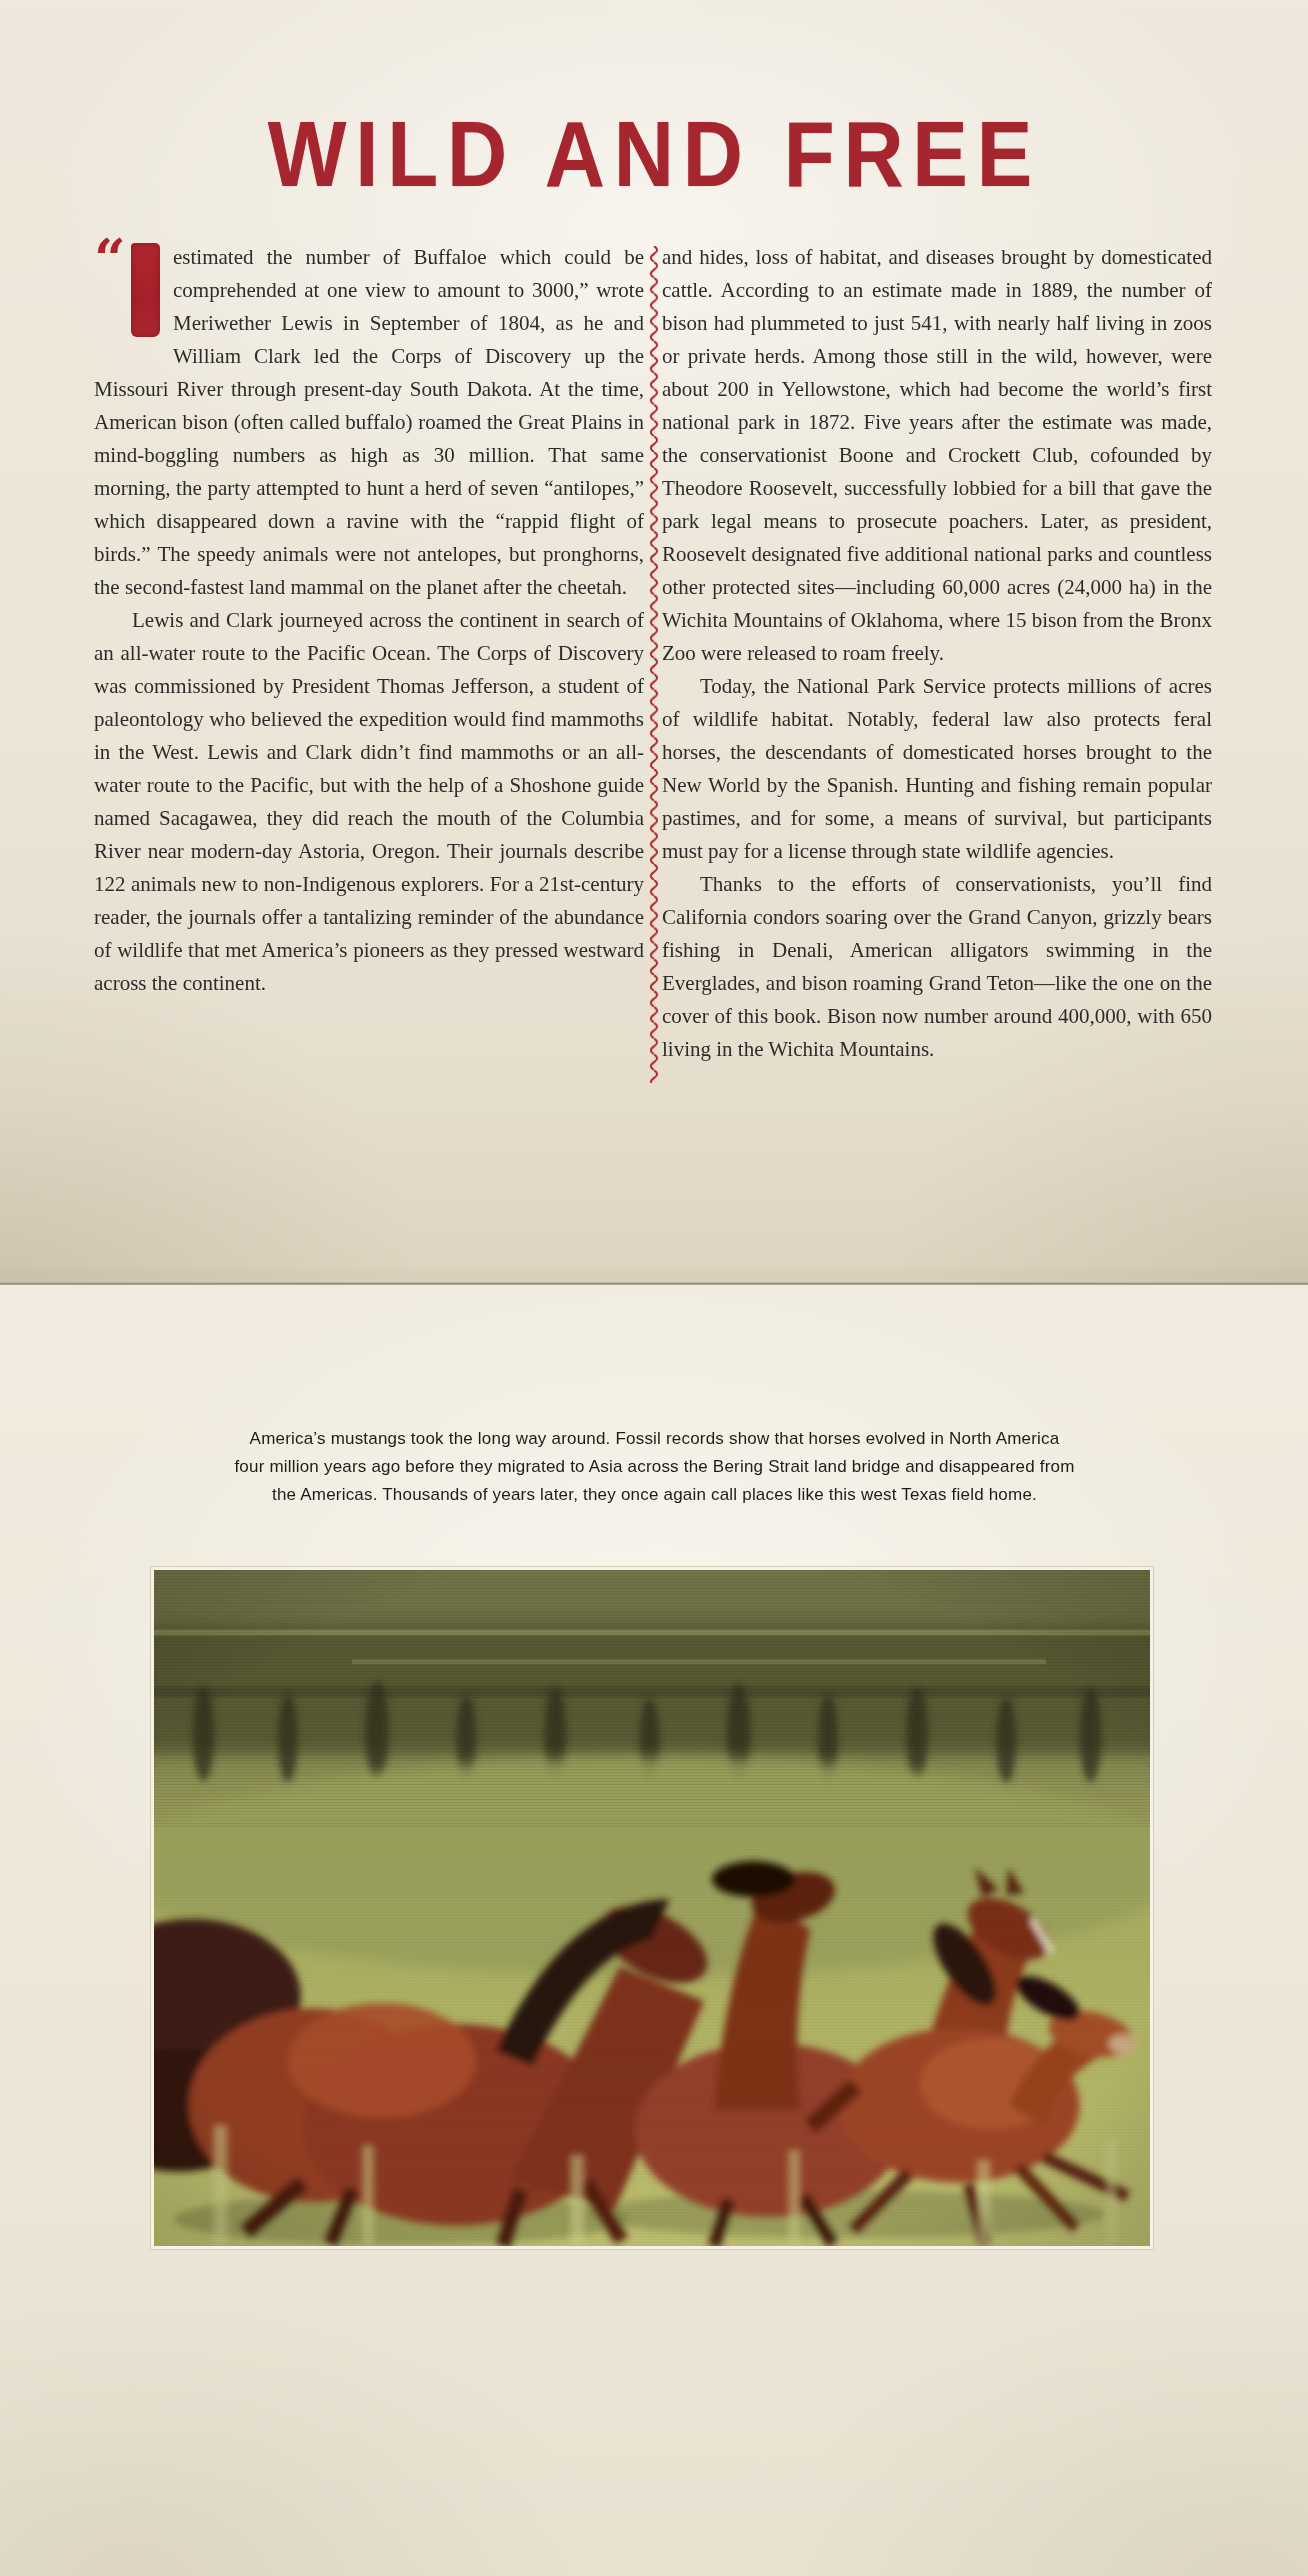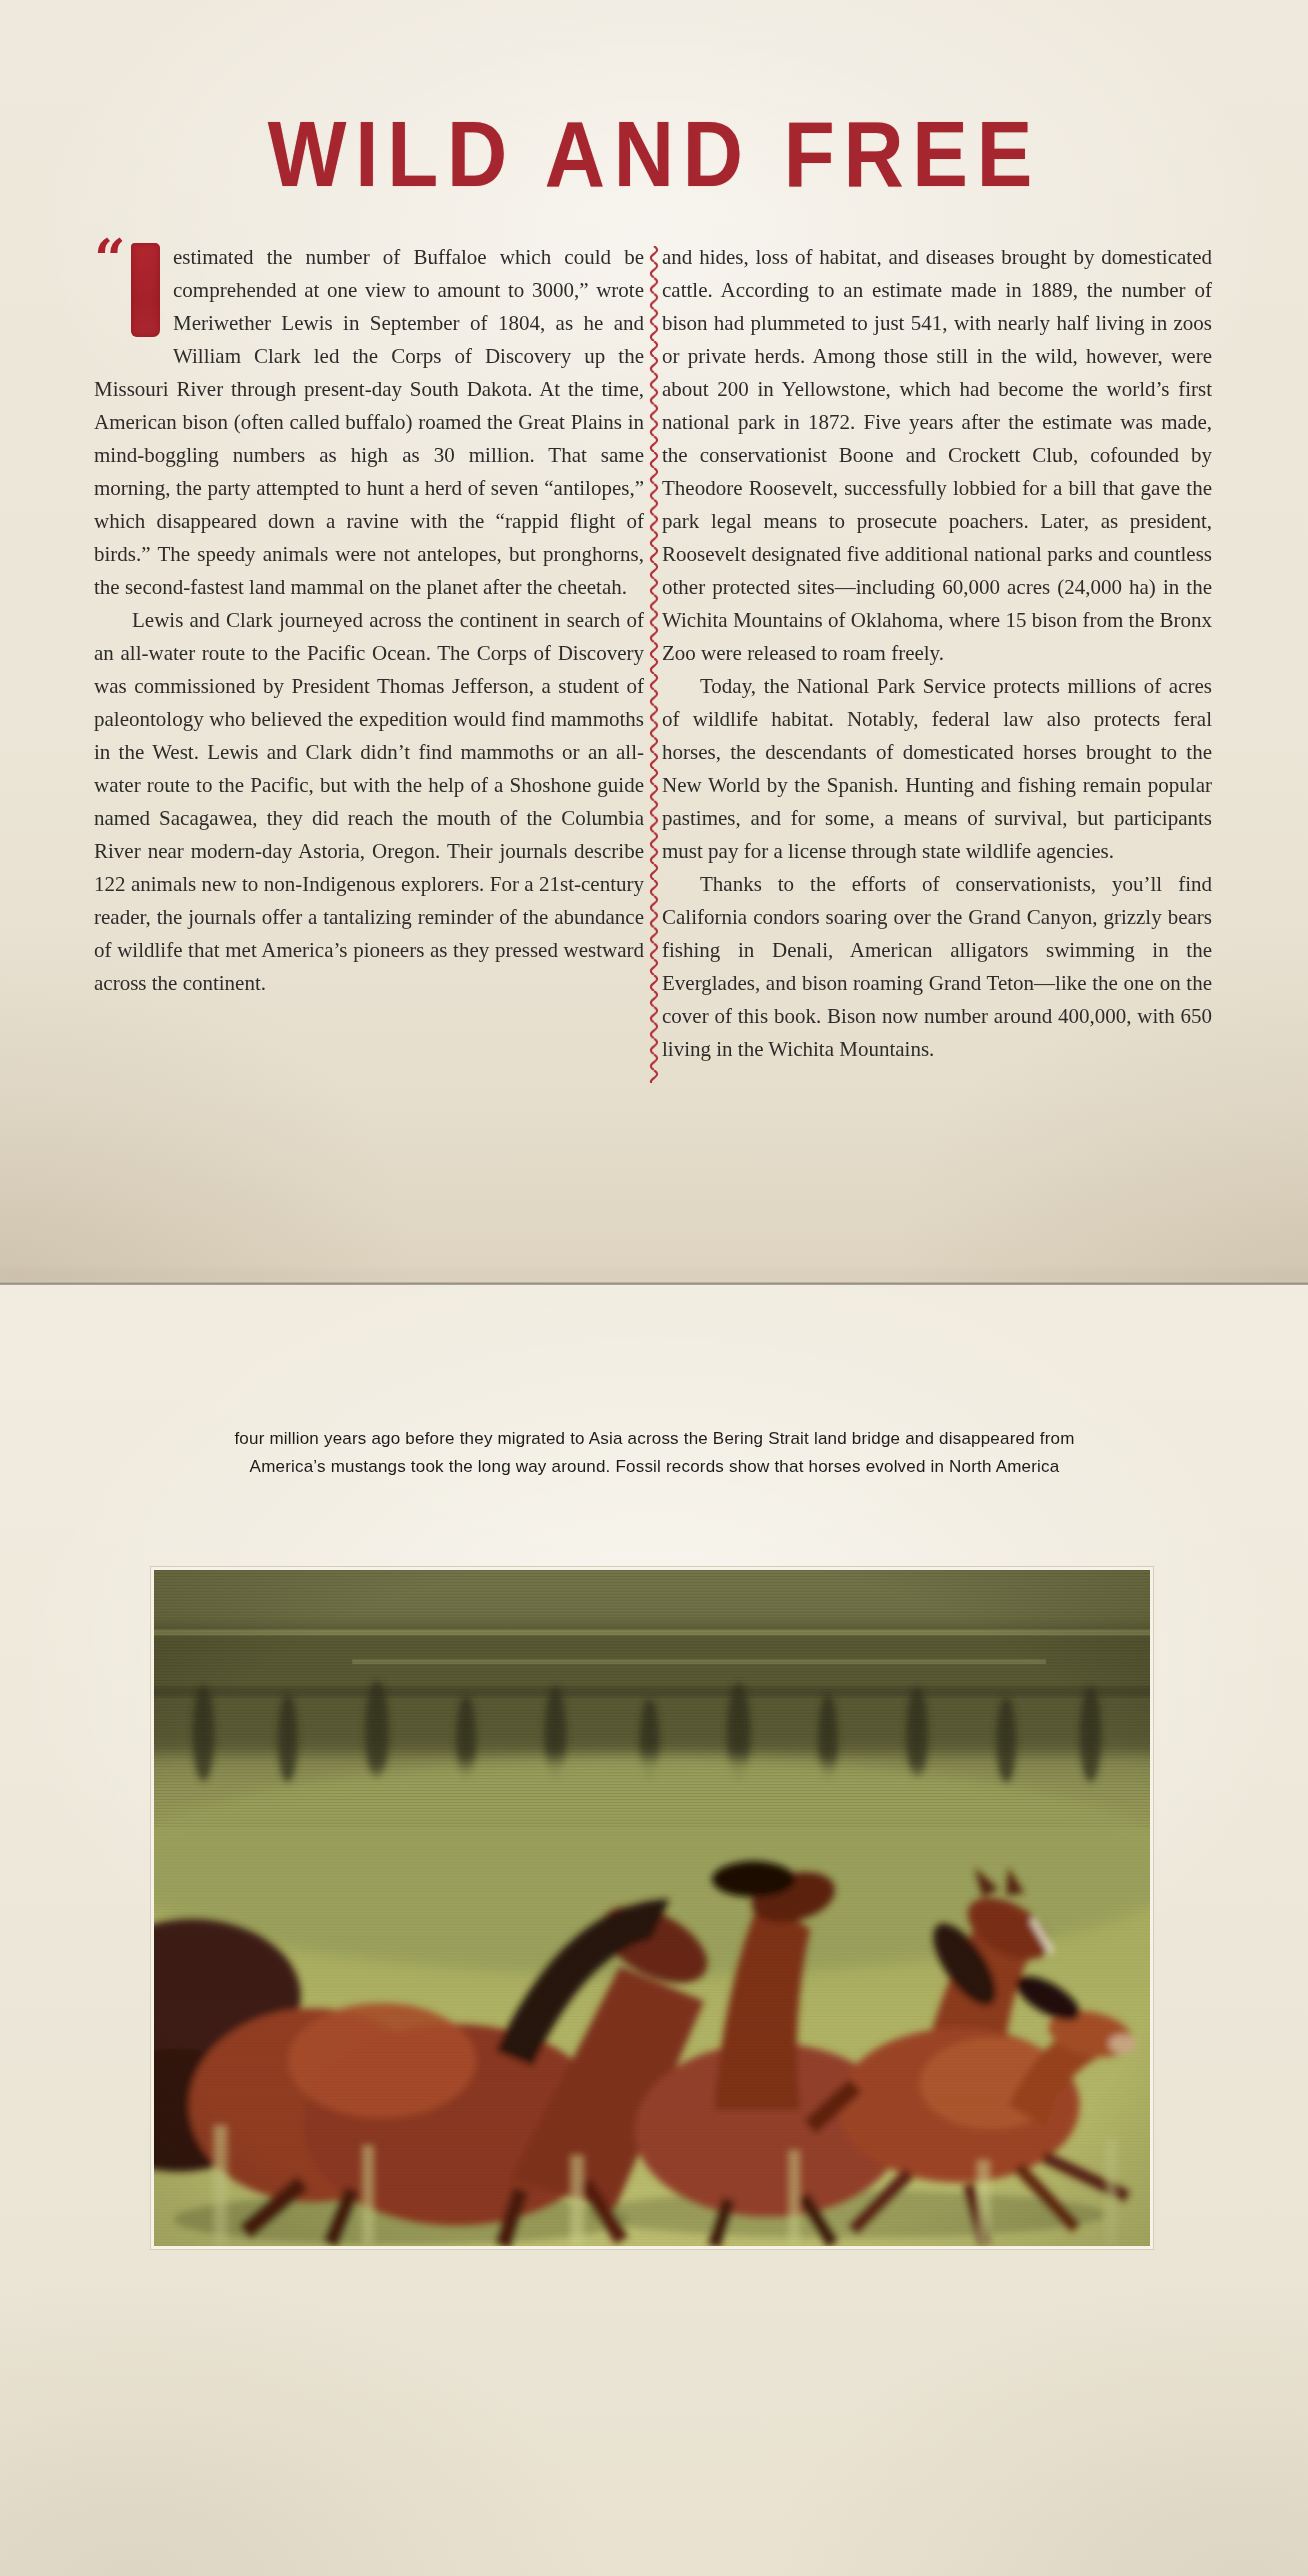--- a/index.html
+++ b/index.html
@@ -143,22 +143,23 @@
       <p class="indent">Lewis and Clark journeyed across the continent in search of an all-water route to the Pacific Ocean. The Corps of Discovery was commissioned by President Thomas Jefferson, a student of paleontology who believed the expedition would find mammoths in the West. Lewis and Clark didn’t find mammoths or an all-water route to the Pacific, but with the help of a Shoshone guide named Sacagawea, they did reach the mouth of the Columbia River near modern-day Astoria, Oregon. Their journals describe 122 animals new to non-Indigenous explorers. For a 21st-century reader, the journals offer a tantalizing reminder of the abundance of wildlife that met America’s pioneers as they pressed westward across the continent.</p>
     </div>
     <div class="col col-right">
       <p>and hides, loss of habitat, and diseases brought by domes­ticated cattle. According to an estimate made in 1889, the number of bison had plummeted to just 541, with nearly half living in zoos or private herds. Among those still in the wild, however, were about 200 in Yellowstone, which had become the world’s first national park in 1872. Five years after the estimate was made, the conservationist Boone and Crockett Club, cofounded by Theodore Roosevelt, suc­cessfully lobbied for a bill that gave the park legal means to prosecute poachers. Later, as president, Roosevelt des­ignated five additional national parks and countless other protected sites—including 60,000 acres (24,000 ha) in the Wichita Mountains of Oklahoma, where 15 bison from the Bronx Zoo were released to roam freely.</p>
       <p class="indent">Today, the National Park Service protects millions of acres of wildlife habitat. Notably, federal law also protects feral horses, the descendants of domesticated horses brought to the New World by the Spanish. Hunting and fishing remain popular pastimes, and for some, a means of survival, but participants must pay for a license through state wildlife agencies.</p>
       <p class="indent">Thanks to the efforts of conservationists, you’ll find California condors soaring over the Grand Canyon, grizzly bears fishing in Denali, American alligators swimming in the Everglades, and bison roaming Grand Teton—like the one on the cover of this book. Bison now number around 400,000, with 650 living in the Wichita Mountains.</p>
     </div>
   </div>
 
   <div class="caption">
+    <div>America’s mustangs took the long way around. Fossil records show that horses evolved in North America</div>
     <div>four million years ago before they migrated to Asia across the Bering Strait land bridge and disappeared from</div>
-    <div>America’s mustangs took the long way around. Fossil records show that horses evolved in North America</div>
+    <div>the Americas. Thousands of years later, they once again call places like this west Texas field home.</div>
   </div>
 
   <div class="photo">
     <svg viewBox="0 0 1005 682" preserveAspectRatio="none" aria-hidden="true">
       <defs>
         <linearGradient id="gradField" x1="0" y1="0" x2="0" y2="1">
           <stop offset="0" stop-color="#74744a"></stop>
           <stop offset=".17" stop-color="#6c6d43"></stop>
           <stop offset=".32" stop-color="#8f9255"></stop>
           <stop offset=".5" stop-color="#a8ac60"></stop>

